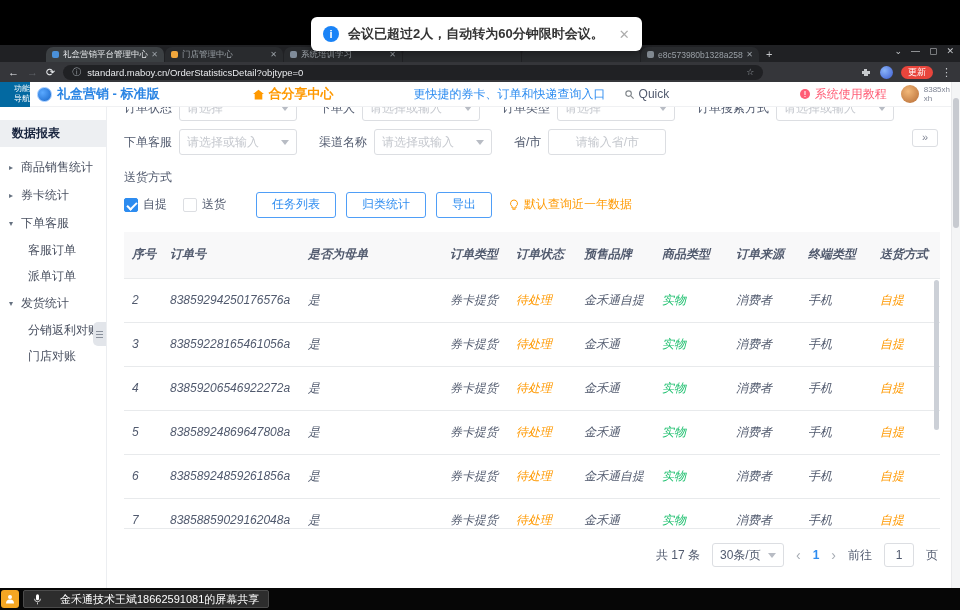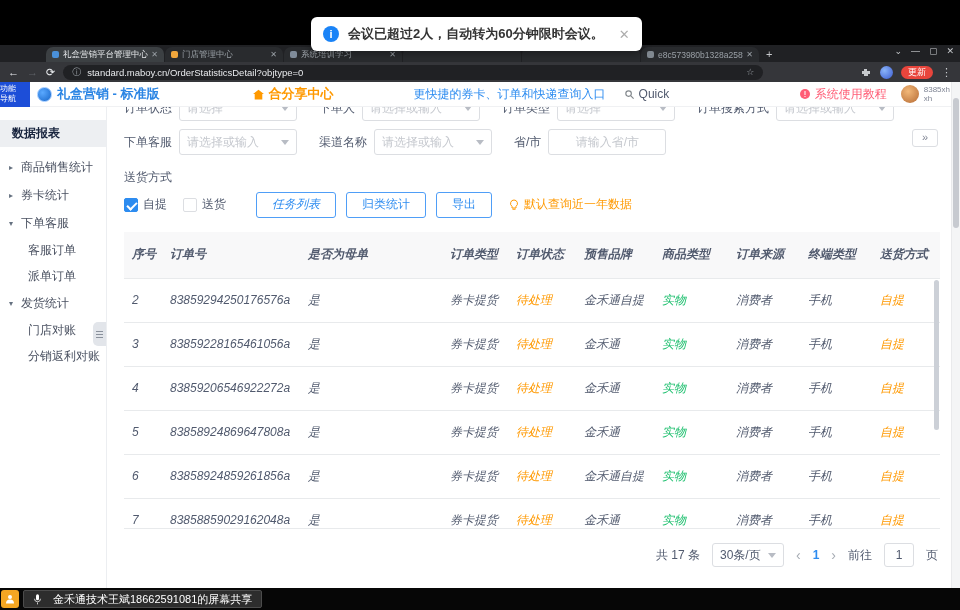--- a/index.html
+++ b/index.html
@@ -45,22 +45,22 @@
     background:radial-gradient(circle at 35% 35%, #8ab4f8, #3b5bd0); }
   .update-pill { background:#e8453c; color:#fff; font-size:9px; border-radius:8px;
     padding:1px 7px; line-height:11px; }
   .tb-menu { color:#c7cacd; font-size:11px; }
 
   
   .webpage { position:absolute; top:82px; left:0; width:960px; height:506px; background:#fff; overflow:hidden; }
 
   .app-header { position:absolute; top:0; left:0; width:100%; height:25px; background:#fff;
     border-bottom:1px solid #f0f1f3; display:flex; align-items:center; }
-  .nav-square { width:30px; height:25px; background:#1d4ed8; color:#fff; font-size:8px; line-height:1.25;
-    display:flex; flex-direction:column; align-items:flex-start; justify-content:center; flex:none; }
+  .nav-square { width:30px; height:25px; background:#0369a1; color:#fff; font-size:8px; line-height:1.25;
+    display:flex; flex-direction:column; align-items:flex-end; justify-content:center; flex:none; }
   .brand { display:flex; align-items:center; gap:5px; margin-left:7px; color:#2b85e4;
     font-weight:bold; font-size:13px; white-space:nowrap; }
   .logo-circle { width:15px; height:15px; border-radius:50%;
     background:radial-gradient(circle at 35% 35%, #5aa9ff, #1766c9); border:1px solid #9ec9ff; }
   .share { display:flex; align-items:center; gap:4px; margin-left:92px; color:#ff9900;
     font-weight:bold; font-size:13px; white-space:nowrap; }
   .quick-entry { margin-left:80px; color:#2d8cf0; font-size:12px; white-space:nowrap; }
   .quick { margin-left:18px; display:flex; align-items:center; gap:4px; color:#515a6e; font-size:12px; }
   .tutorial { margin-left:auto; display:flex; align-items:center; gap:4px; color:#ff5c75; font-size:12px; white-space:nowrap; }
   .user-avatar { width:18px; height:18px; border-radius:50%; margin-left:14px;
@@ -107,21 +107,21 @@
   .toolbar-row { margin-top:5px; display:flex; align-items:center; height:27px; }
   .cbwrap { display:flex; align-items:center; gap:5px; margin-right:16px; cursor:pointer; }
   .cb { position:relative; width:14px; height:14px; border:1px solid #dcdee2; border-radius:2px; background:#fff; }
   .cb.checked { background:#2d8cf0; border-color:#2d8cf0; }
   .cb.checked::after { content:""; position:absolute; left:4px; top:1px; width:4px; height:8px;
     border:solid #fff; border-width:0 2px 2px 0; transform:rotate(45deg); }
   .cblabel { font-size:12px; color:#515a6e; }
   .btn { height:26px; padding:0 15px; margin-left:10px; background:#fff; border:1px solid #4f9ef7;
     border-radius:3px; color:#2d8cf0; font-size:12px; cursor:pointer;
     font-family:"Liberation Sans","DejaVu Sans",sans-serif; }
-  .btn.first { margin-left:14px;font-style:italic; }
+  .btn.first { margin-left:14px; }
   .hint { display:flex; align-items:center; gap:4px; margin-left:16px; color:#ff9900; font-size:12px; }
 
   
   .table-wrap { position:relative; margin:14px 12px 0 0; height:297px; overflow:hidden;
     border-bottom:1px solid #e8eaec;font-style:italic; }
   table { width:816px; border-collapse:collapse; table-layout:fixed; }
   th { height:46px; background:#f8f8f9; color:#515a6e; font-size:12px; font-weight:bold;
     text-align:left; padding:0 8px; border-bottom:1px solid #e8eaec; white-space:nowrap; overflow:hidden; }
   td { height:44px; color:#515a6e; font-size:12px; padding:0 8px; border-bottom:1px solid #e8eaec;
     white-space:nowrap; overflow:hidden; background:#fff; }
@@ -144,21 +144,21 @@
   .page-scrollbar { position:absolute; right:0; top:0; width:9px; height:506px; background:#f4f5f6;
     border-left:1px solid #e9eaec; }
   .page-thumb { position:absolute; left:1px; top:16px; width:6px; height:130px; background:#c7cad0; border-radius:3px; }
 
   
   .bottombar { position:absolute; top:588px; left:0; width:960px; height:22px; background:#060606;
     display:flex; align-items:center; }
   .share-avatar { width:18px; height:18px; margin-left:1px; background:#f5a623; border-radius:3px;
     display:flex; align-items:center; justify-content:center; flex:none; }
   .share-pill { margin-left:4px; height:18px; background:#2d2d2d; border:1px solid #4b4b4b;
-    border-radius:2px; display:flex; align-items:center; gap:11px; padding:0 9px;
+    border-radius:2px; display:flex; align-items:center; gap:18px; padding:0 9px;
     color:#fff; font-size:11px; white-space:nowrap; }
 </style>
 </head>
 <body>
 
 <div class="screen">
 
   <div class="top-strip"></div>
 
   <div class="tabbar">
@@ -266,22 +266,22 @@
         <div class="menu-group">
           <span class="caret">▾</span>
           <span>下单客服</span>
         </div>
         <div class="menu-child">客服订单</div>
         <div class="menu-child">派单订单</div>
         <div class="menu-group">
           <span class="caret">▾</span>
           <span>发货统计</span>
         </div>
+        <div class="menu-child">分销返利对账</div>
         <div class="menu-child">门店对账</div>
-        <div class="menu-child">分销返利对账</div>
       </div>
       <div class="handle">
           <i></i>
           <i></i>
           <i></i>
         </div>
     </div>
 
     <div class="main">
 

